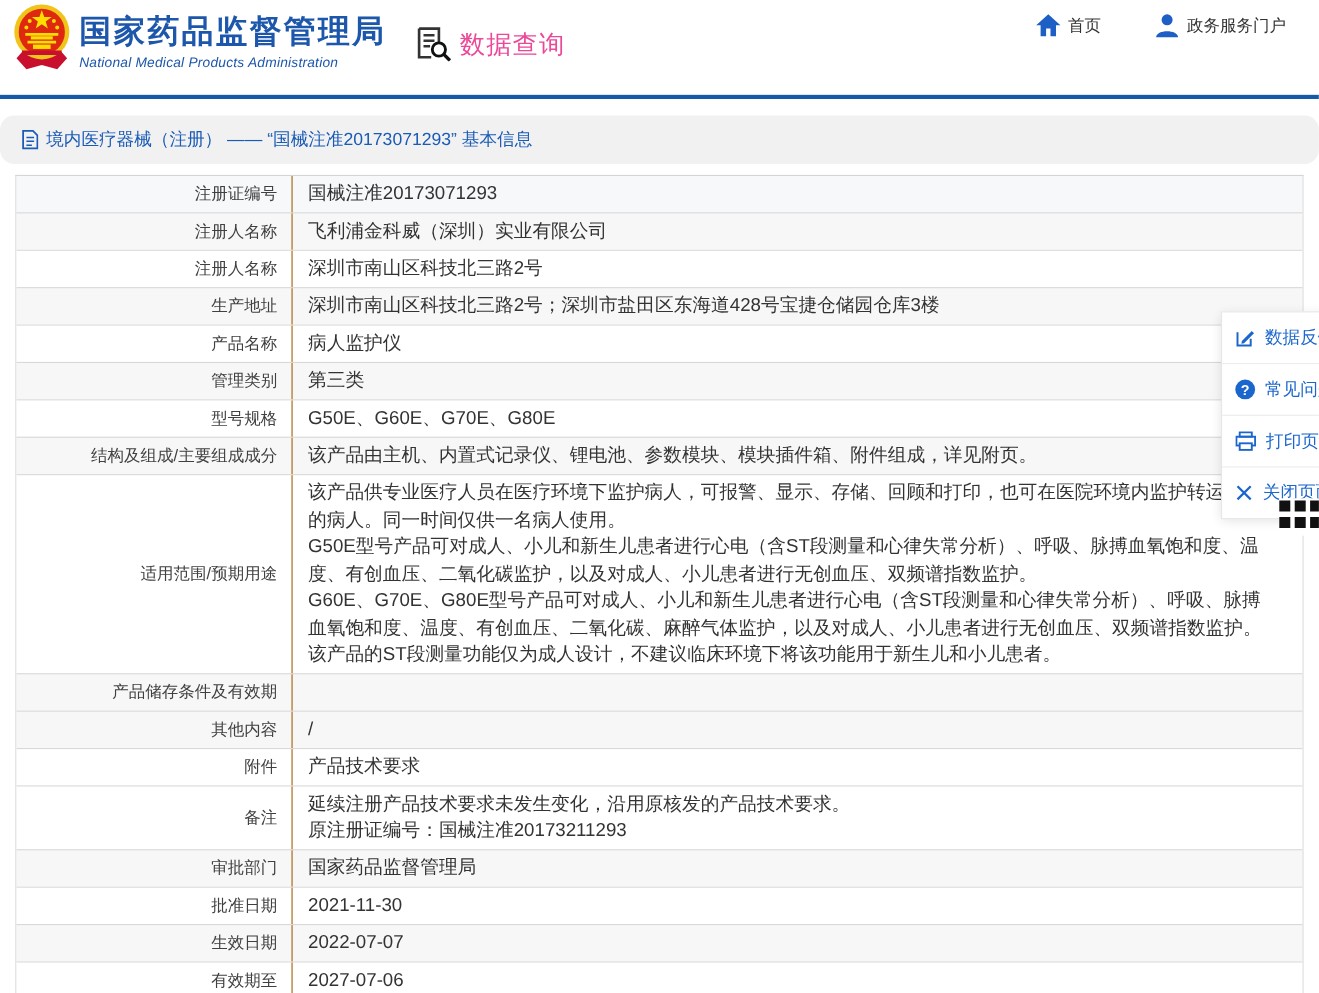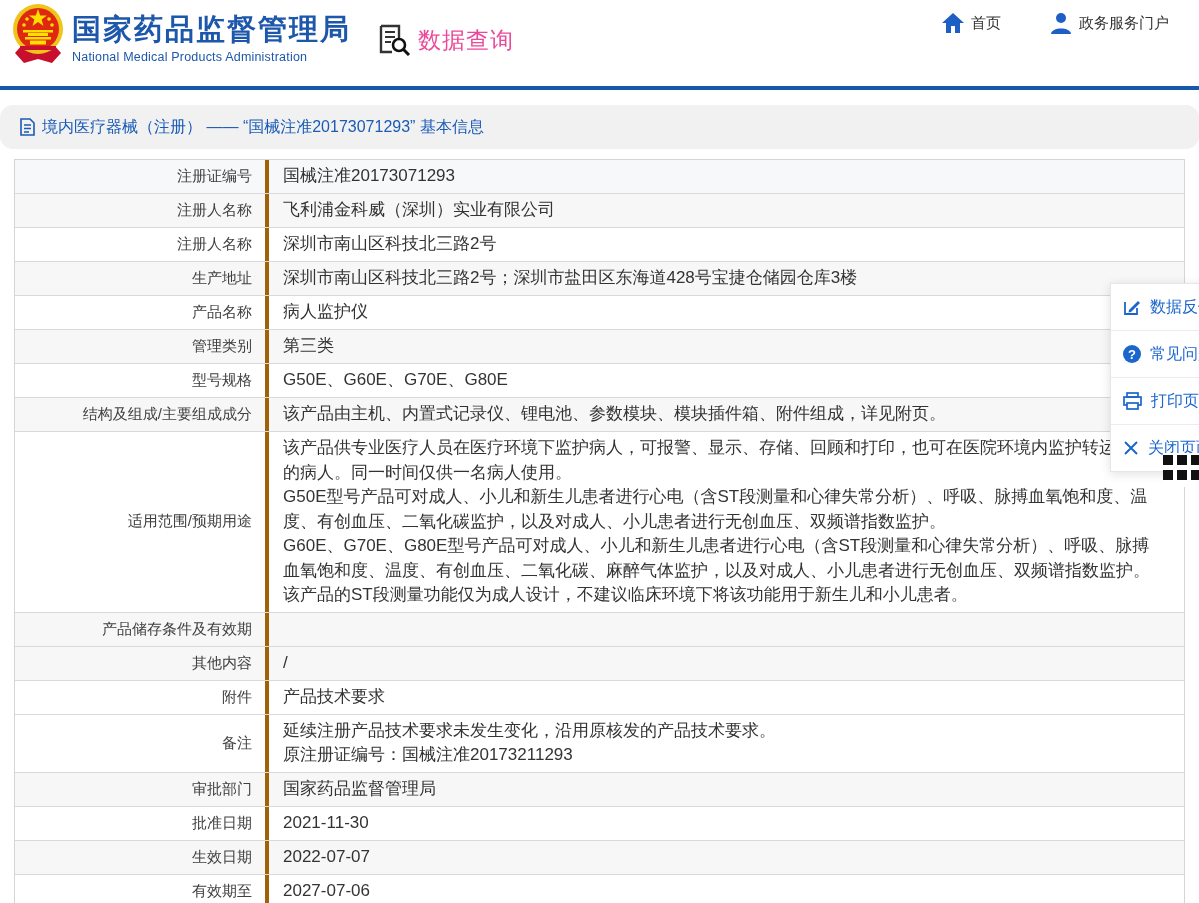--- a/index.html
+++ b/index.html
@@ -8,40 +8,40 @@
     font-family:"Liberation Sans","DejaVu Sans",sans-serif;color:#333;
     position:relative;
   }
   .page{position:relative;width:1199px;height:903px;overflow:hidden;background:#fff;}
 
   
   .header{position:relative;height:86px;background:#fff;}
   .emblem{position:absolute;left:10px;top:3px;width:56px;height:62px;}
   .org-block{position:absolute;left:72px;top:12px;}
   .org-cn{font-size:29px;font-weight:bold;color:#1d57ab;letter-spacing:2px;line-height:34px;}
-  .org-en{font-size:12.5px;color:#1d57ab;margin-top:4px;letter-spacing:.2px;}
+  .org-en{font-size:12.5px;color:#1d57ab;margin-top:4px;letter-spacing:.2px;font-style:italic;}
   .section-block{position:absolute;left:377px;top:24px;display:flex;align-items:center;gap:7px;}
   .section-title{font-size:23px;color:#ec4899;letter-spacing:1px;}
   .top-nav{position:absolute;right:30px;top:12px;display:flex;gap:48px;}
   .nav-item{display:flex;flex-direction:row;align-items:center;gap:6px;cursor:pointer;}
   .nav-item .lbl{font-size:15px;color:#333;}
   .blue-divider{height:4px;background:#155aa8;}
 
   
   .crumb-bar{margin-top:15px;height:44px;background:#f1f1f2;display:flex;align-items:center;padding-left:20px;gap:7px;border-radius:13px;}
   .crumb-text{font-size:16px;color:#1a5bb5;}
 
   
   .tbl{margin:10px 14px 0 14px;border:1px solid #d5d5d5;border-bottom:none;background:#fff;}
   .t-row{display:flex;min-height:33px;background:#fff;}
   .t-row.even{background:#f7f7f7;justify-content:flex-end;}
   .t-row.first{background:#f6f8fa;}
   .rows-mount .t-row + .t-row{border-top:1px solid #d9d9d9;}
   .t-label{
-    width:224px;flex:0 0 224px;padding:0 13px;border-right:4px solid #a16207;
+    width:224px;flex:0 0 224px;padding:0 13px;border-right:1px solid #a16207;
     display:flex;align-items:center;justify-content:flex-end;
     text-align:right;font-size:15px;color:#404040;
   }
   .t-value{
     flex:1;padding:4px 34px 4px 14px;display:flex;flex-direction:column;justify-content:center;
     font-size:17px;color:#333;
   }
   .t-line{line-height:24.5px;min-height:24.5px;word-break:break-all;}
 
   

